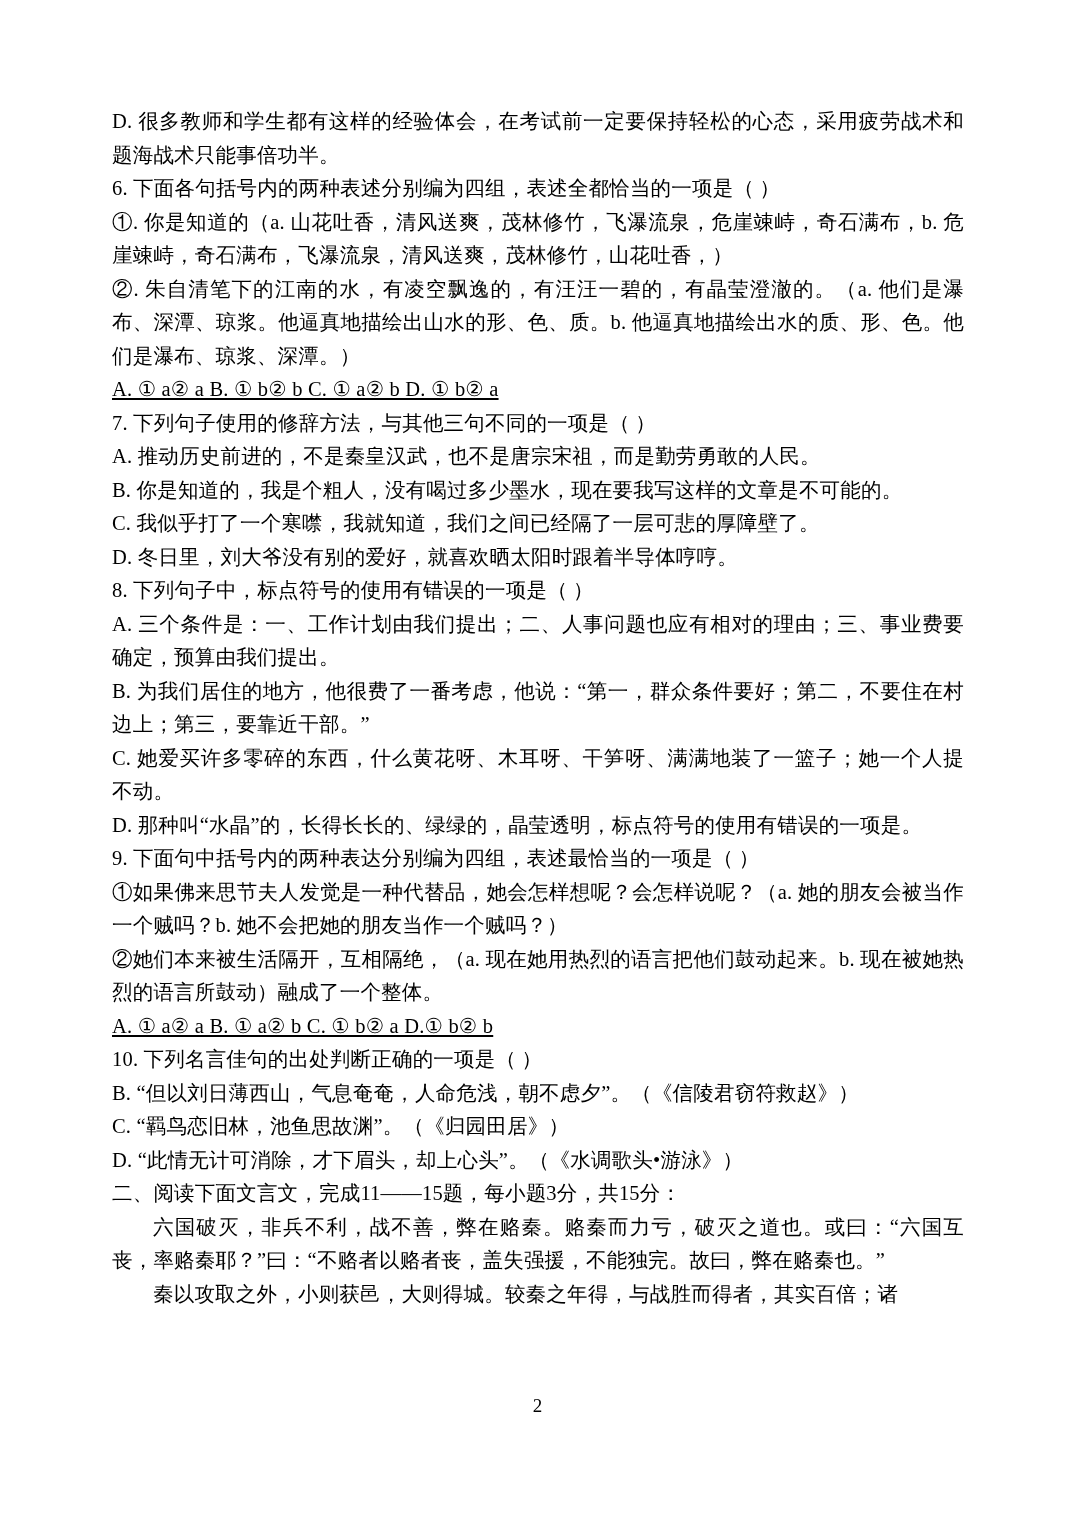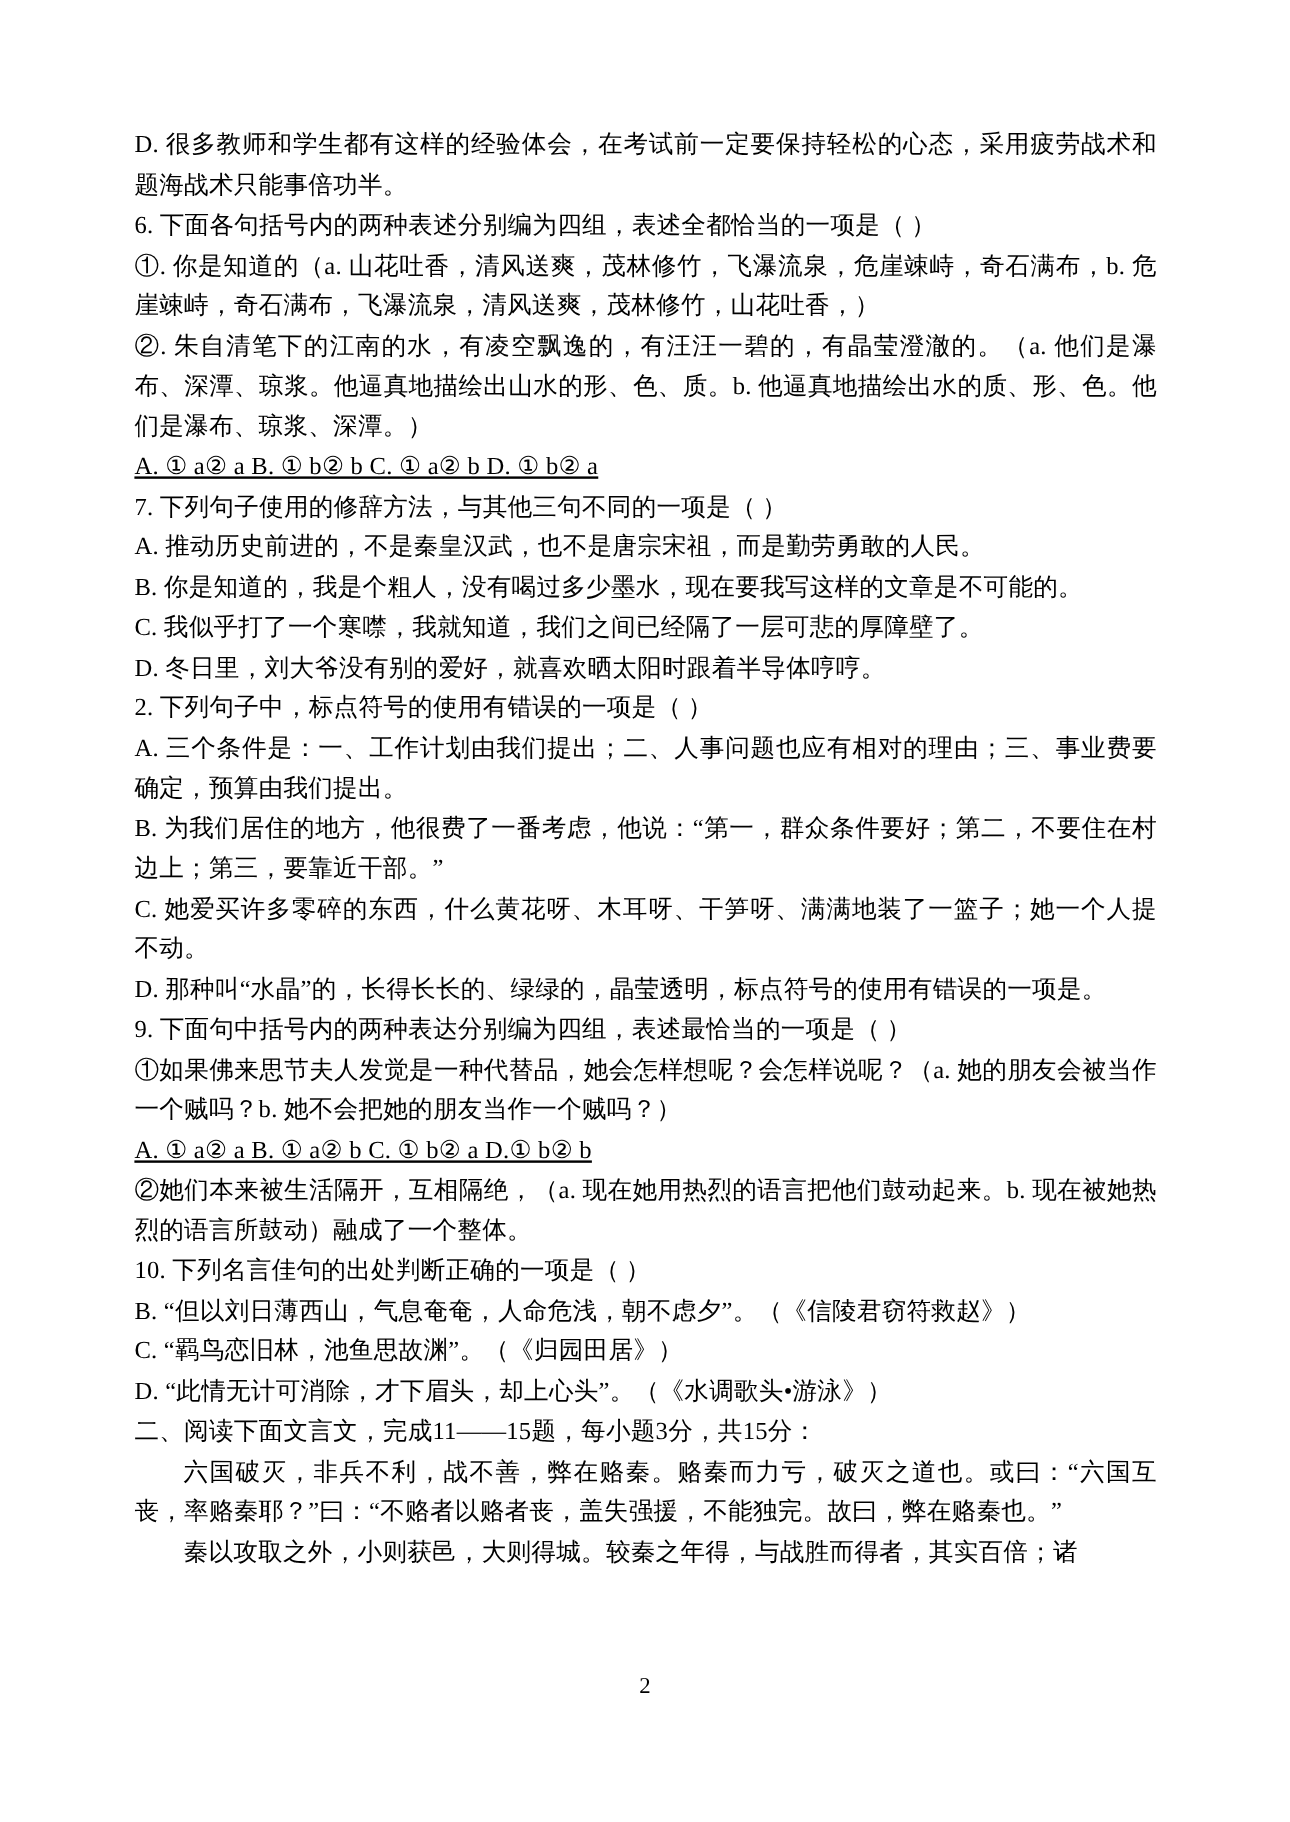--- a/index.html
+++ b/index.html
@@ -60,29 +60,29 @@
     <p class="indent1">D. 很多教师和学生都有这样的经验体会，在考试前一定要保持轻松的心态，采用疲劳战术和题海战术只能事倍功半。</p>
     <p class="indent1">6. 下面各句括号内的两种表述分别编为四组，表述全都恰当的一项是（      ）</p>
     <p class="indent1">①. 你是知道的（a. 山花吐香，清风送爽，茂林修竹，飞瀑流泉，危崖竦峙，奇石满布，b. 危崖竦峙，奇石满布，飞瀑流泉，清风送爽，茂林修竹，山花吐香，）</p>
     <p class="indent1">②. 朱自清笔下的江南的水，有凌空飘逸的，有汪汪一碧的，有晶莹澄澈的。（a. 他们是瀑布、深潭、琼浆。他逼真地描绘出山水的形、色、质。b. 他逼真地描绘出水的质、形、色。他们是瀑布、琼浆、深潭。）</p>
     <p class="indent1 opts">A. ① a② a      B. ① b② b       C. ① a② b      D. ① b② a</p>
     <p class="indent1">7. 下列句子使用的修辞方法，与其他三句不同的一项是（      ）</p>
     <p class="indent1">A. 推动历史前进的，不是秦皇汉武，也不是唐宗宋祖，而是勤劳勇敢的人民。</p>
     <p class="indent1">B. 你是知道的，我是个粗人，没有喝过多少墨水，现在要我写这样的文章是不可能的。</p>
     <p class="indent1">C. 我似乎打了一个寒噤，我就知道，我们之间已经隔了一层可悲的厚障壁了。</p>
     <p class="indent1">D. 冬日里，刘大爷没有别的爱好，就喜欢晒太阳时跟着半导体哼哼。</p>
-    <p class="indent1">2. 下列句子中，标点符号的使用有错误的一项是（      ）</p>
+    <p class="indent1">8. 下列句子中，标点符号的使用有错误的一项是（      ）</p>
     <p class="indent1">A. 三个条件是：一、工作计划由我们提出；二、人事问题也应有相对的理由；三、事业费要确定，预算由我们提出。</p>
     <p class="indent1">B. 为我们居住的地方，他很费了一番考虑，他说：“第一，群众条件要好；第二，不要住在村边上；第三，要靠近干部。”</p>
     <p class="indent1">C. 她爱买许多零碎的东西，什么黄花呀、木耳呀、干笋呀、满满地装了一篮子；她一个人提不动。</p>
     <p class="indent1">D. 那种叫“水晶”的，长得长长的、绿绿的，晶莹透明，标点符号的使用有错误的一项是。</p>
     <p class="indent1">9. 下面句中括号内的两种表达分别编为四组，表述最恰当的一项是（      ）</p>
     <p class="indent1">①如果佛来思节夫人发觉是一种代替品，她会怎样想呢？会怎样说呢？（a. 她的朋友会被当作一个贼吗？b. 她不会把她的朋友当作一个贼吗？）</p>
+    <p class="indent1">②她们本来被生活隔开，互相隔绝，（a. 现在她用热烈的语言把他们鼓动起来。b. 现在被她热烈的语言所鼓动）融成了一个整体。</p>
     <p class="indent1 opts">A. ① a② a      B. ① a② b       C. ① b② a      D.① b② b</p>
-    <p class="indent1">②她们本来被生活隔开，互相隔绝，（a. 现在她用热烈的语言把他们鼓动起来。b. 现在被她热烈的语言所鼓动）融成了一个整体。</p>
     <p class="indent1">10. 下列名言佳句的出处判断正确的一项是（      ）</p>
     <p class="indent1">B. “但以刘日薄西山，气息奄奄，人命危浅，朝不虑夕”。（《信陵君窃符救赵》）</p>
     <p class="indent1">C. “羁鸟恋旧林，池鱼思故渊”。（《归园田居》）</p>
     <p class="indent1">D. “此情无计可消除，才下眉头，却上心头”。（《水调歌头•游泳》）</p>
     <p class="indent1">二、阅读下面文言文，完成11——15题，每小题3分，共15分：</p>
     <p class="indent2">六国破灭，非兵不利，战不善，弊在赂秦。赂秦而力亏，破灭之道也。或曰：“六国互丧，率赂秦耶？”曰：“不赂者以赂者丧，盖失强援，不能独完。故曰，弊在赂秦也。”</p>
     <p class="indent2">秦以攻取之外，小则获邑，大则得城。较秦之年得，与战胜而得者，其实百倍；诸</p>
   </div>
   <div class="pagenum">2</div>
 </div>

